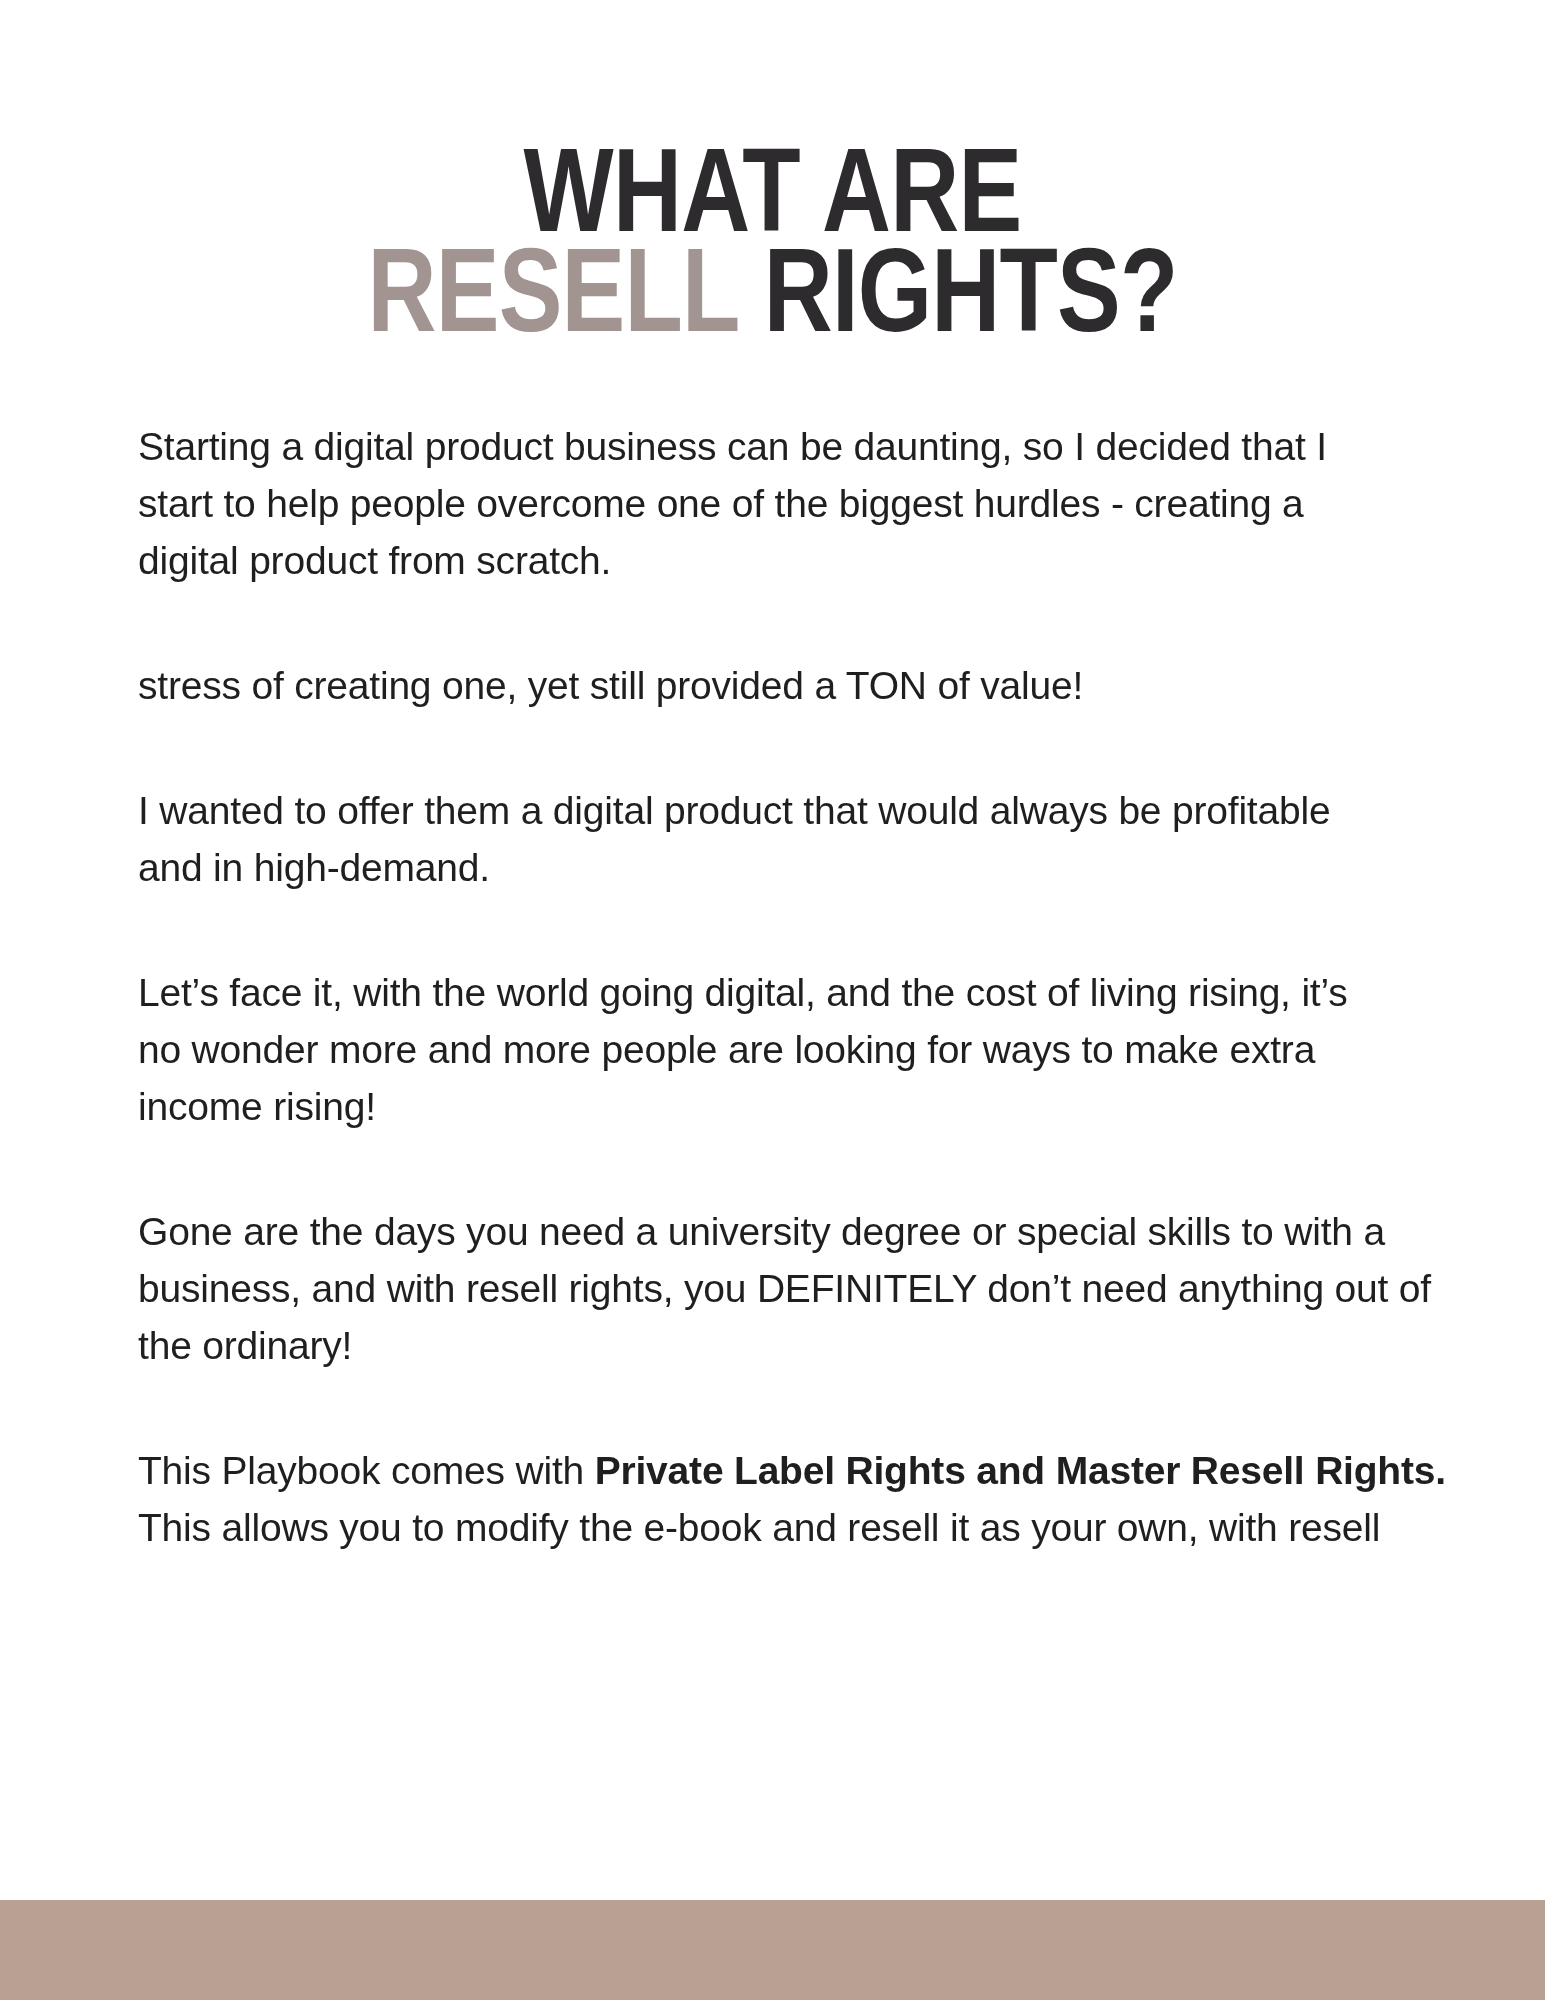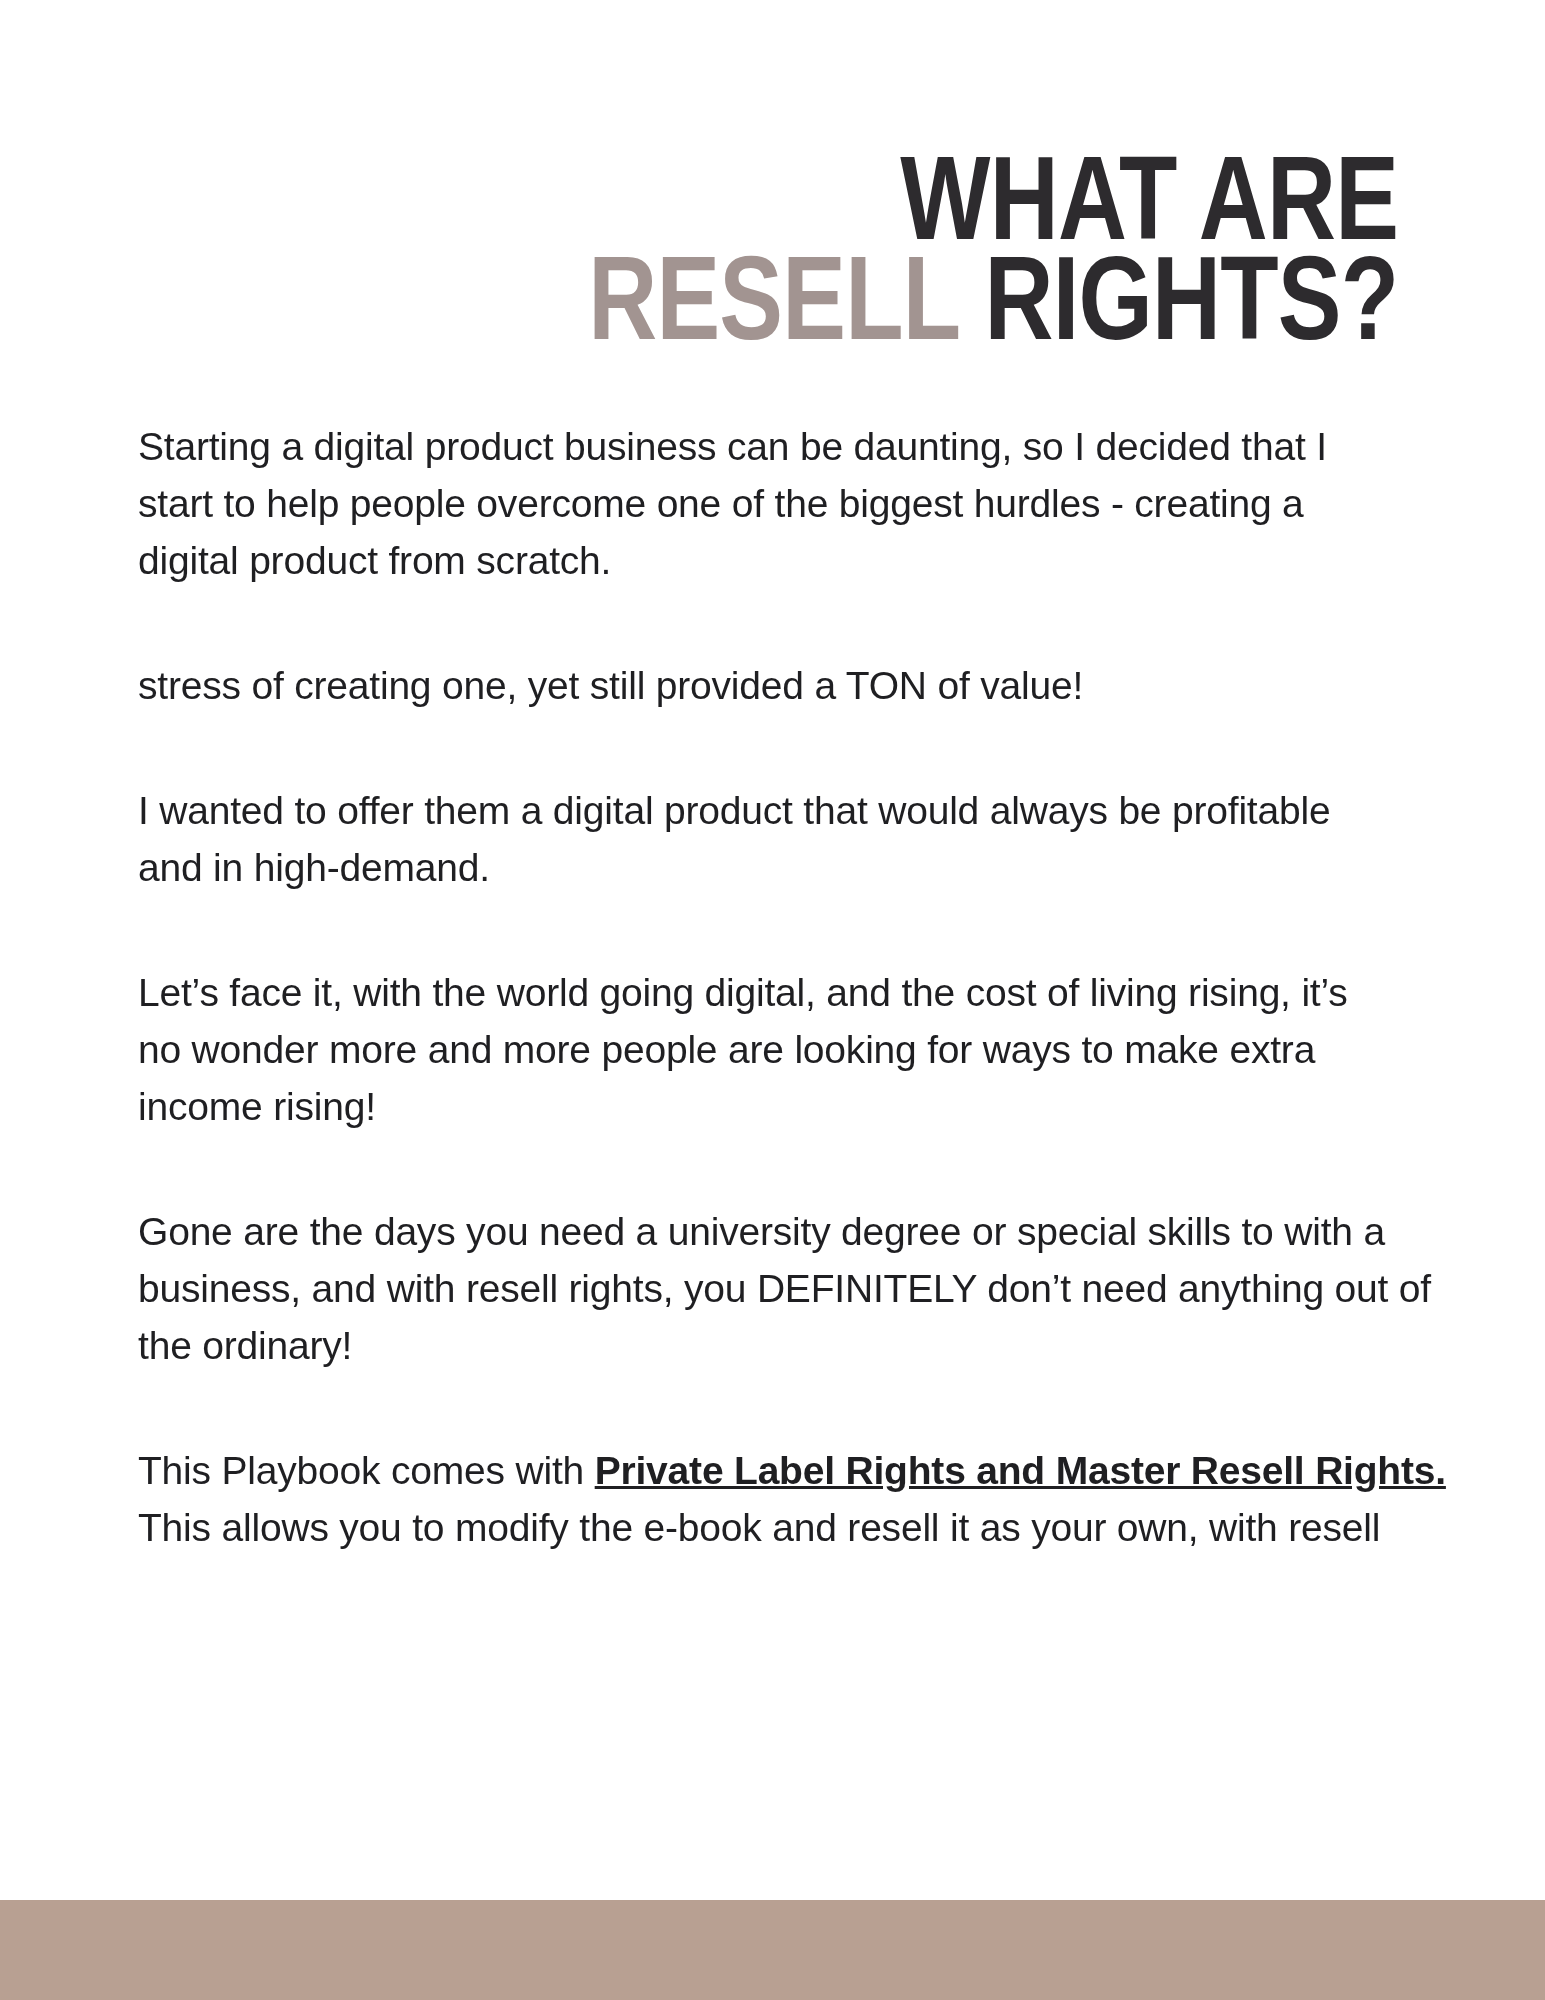--- a/index.html
+++ b/index.html
@@ -11,24 +11,24 @@
     position: relative;
     width: 1545px;
     height: 2000px;
     background: #ffffff;
     overflow: hidden;
     font-family: "Liberation Sans", sans-serif;
   }
   
   .title-block {
     position: absolute;
-    top: 148px;
+    top: 140px;
     left: 0;
     width: 100%;
-    text-align: right;
+    text-align: center;
   }
   .title-line {
     line-height: 100px;
     font-size: 118px;
     font-weight: 700;
     letter-spacing: -1px;
     white-space: nowrap;
     transform: scaleX(0.81);
     transform-origin: 50% 50%;
     color: #2d2b2e;
@@ -46,21 +46,21 @@
   .para {
     margin: 0 0 68px 16px;
   }
   .para:last-child { margin-bottom: 0; }
   .line {
     font-size: 39px;
     line-height: 57px;
     letter-spacing: -0.2px;
     white-space: nowrap;
   }
-  .line .bold { font-weight: 700; text-decoration: underline; }
+  .line .bold { font-weight: 700; }
   
   .footer-band {
     position: absolute;
     left: 0;
     bottom: 0;
     width: 100%;
     height: 100px;
     background: #b8a092;
   }
 </style>

